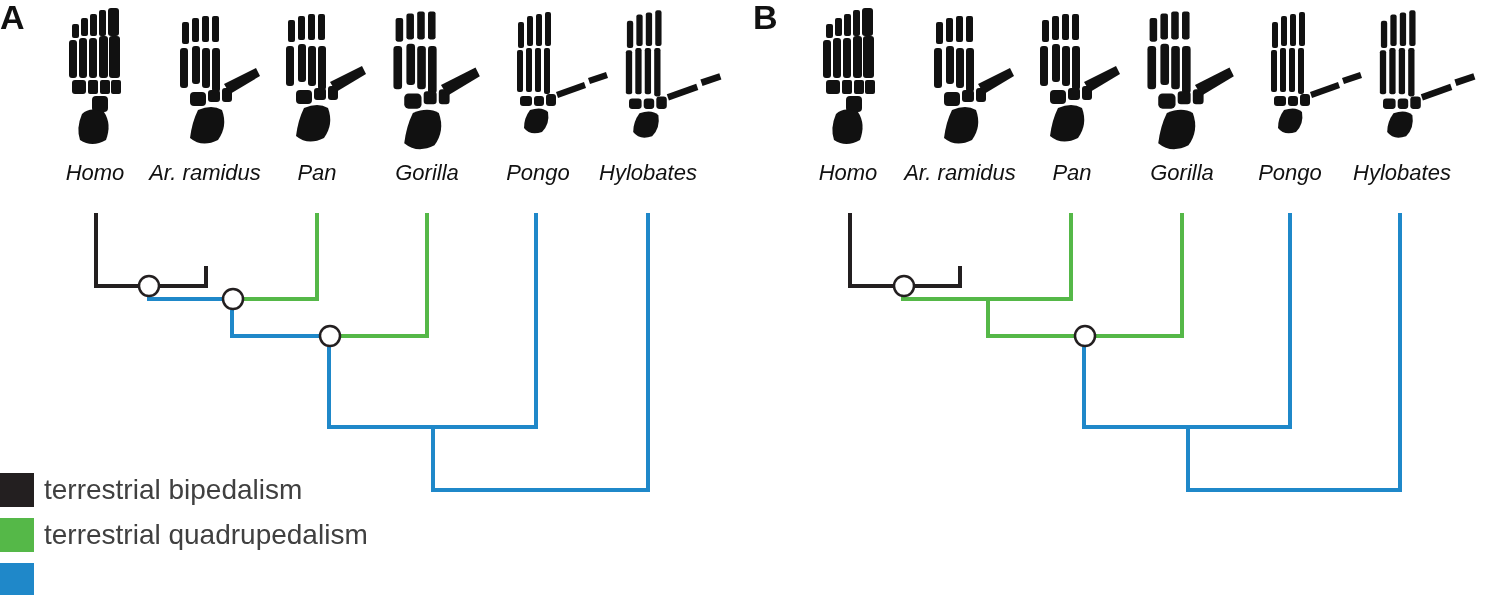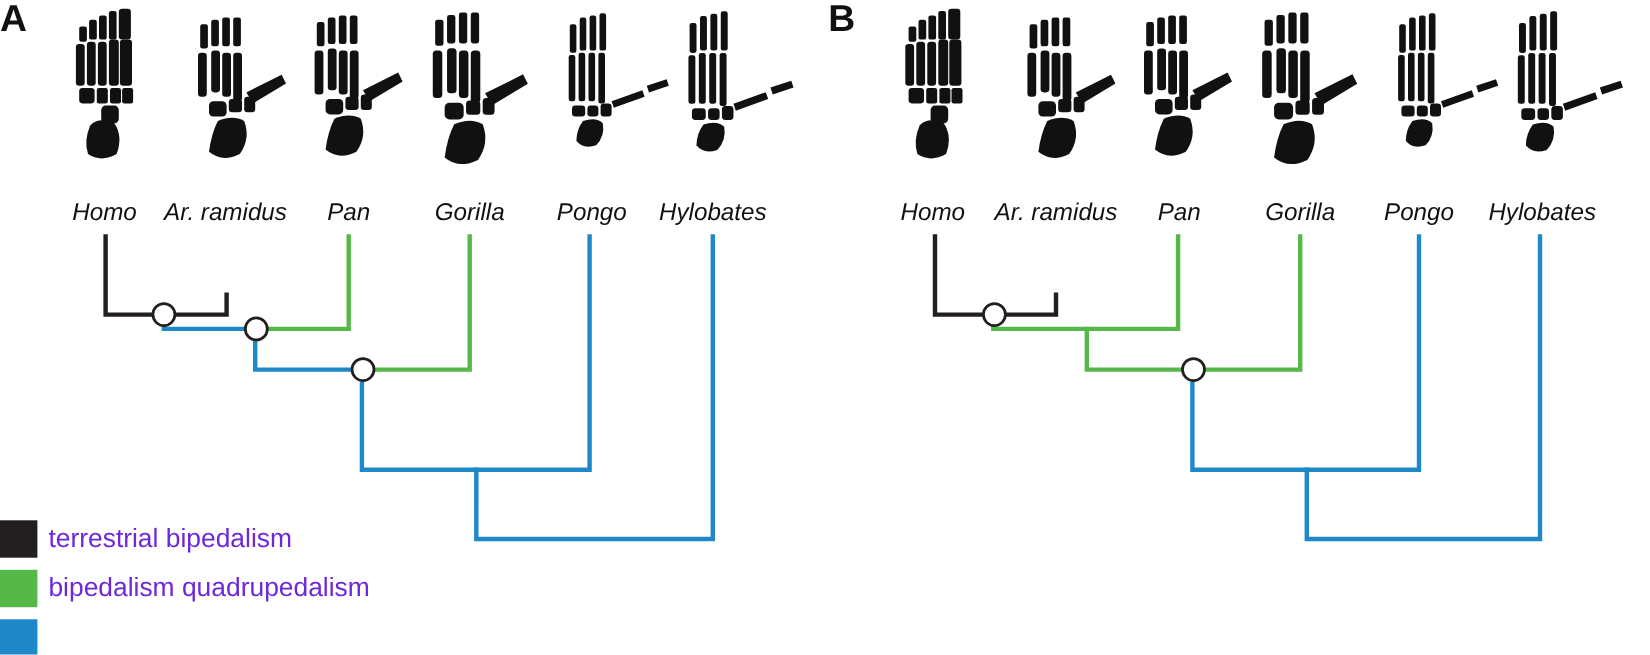--- a/index.html
+++ b/index.html
@@ -1,25 +1,25 @@
 <!DOCTYPE html>
 <html><head>
 <meta charset="utf-8">
 <style>
   html, body { margin: 0; padding: 0; background: #ffffff; }
   body { width: 1500px; height: 595px; position: relative; overflow: hidden;
          font-family: "Liberation Sans", "DejaVu Sans", sans-serif; }
   .panel-label { position: absolute; top: -2px; font-size: 34px; font-weight: bold; color: #111; }
-  .taxon { position: absolute; top: 180px; font-size: 22px; font-style: italic; color: #111;
+  .taxon { position: absolute; top: 160px; font-size: 22px; font-style: italic; color: #111;
            transform: translateX(-50%); white-space: nowrap; }
   svg.tree { position: absolute; left: 0; top: 0; }
   .legend { position: absolute; left: 0; top: 468px; }
   .legend-item { display: flex; align-items: center; height: 44px; margin-bottom: 1px; }
   .swatch { width: 34px; height: 34px; margin-right: 10px; }
-  .legend-label { font-size: 24px; color: #6d28d9; }
+  .legend-label { font-size: 28px; color: #404040; }
 </style>
 </head>
 <body>
 
 <div class="panel-label" style="left:0px;">A</div>
 <div class="panel-label" style="left:753px;">B</div>
 
 <div class="taxon" style="left:95px;">Homo</div>
 <div class="taxon" style="left:205px;">Ar. ramidus</div>
 <div class="taxon" style="left:317px;">Pan</div>
@@ -155,18 +155,18 @@
   </g>
 </svg>
 
 <div class="legend">
   <div class="legend-item">
     <div class="swatch" style="background:#231f20;"></div>
     <span class="legend-label">terrestrial bipedalism</span>
   </div>
   <div class="legend-item">
     <div class="swatch" style="background:#55b848;"></div>
-    <span class="legend-label">bipedalism quadrupedalism</span>
+    <span class="legend-label">terrestrial quadrupedalism</span>
   </div>
   <div class="legend-item">
     <div class="swatch" style="background:#1f88c9;"></div>
   </div>
 </div>
 
 </body></html>

